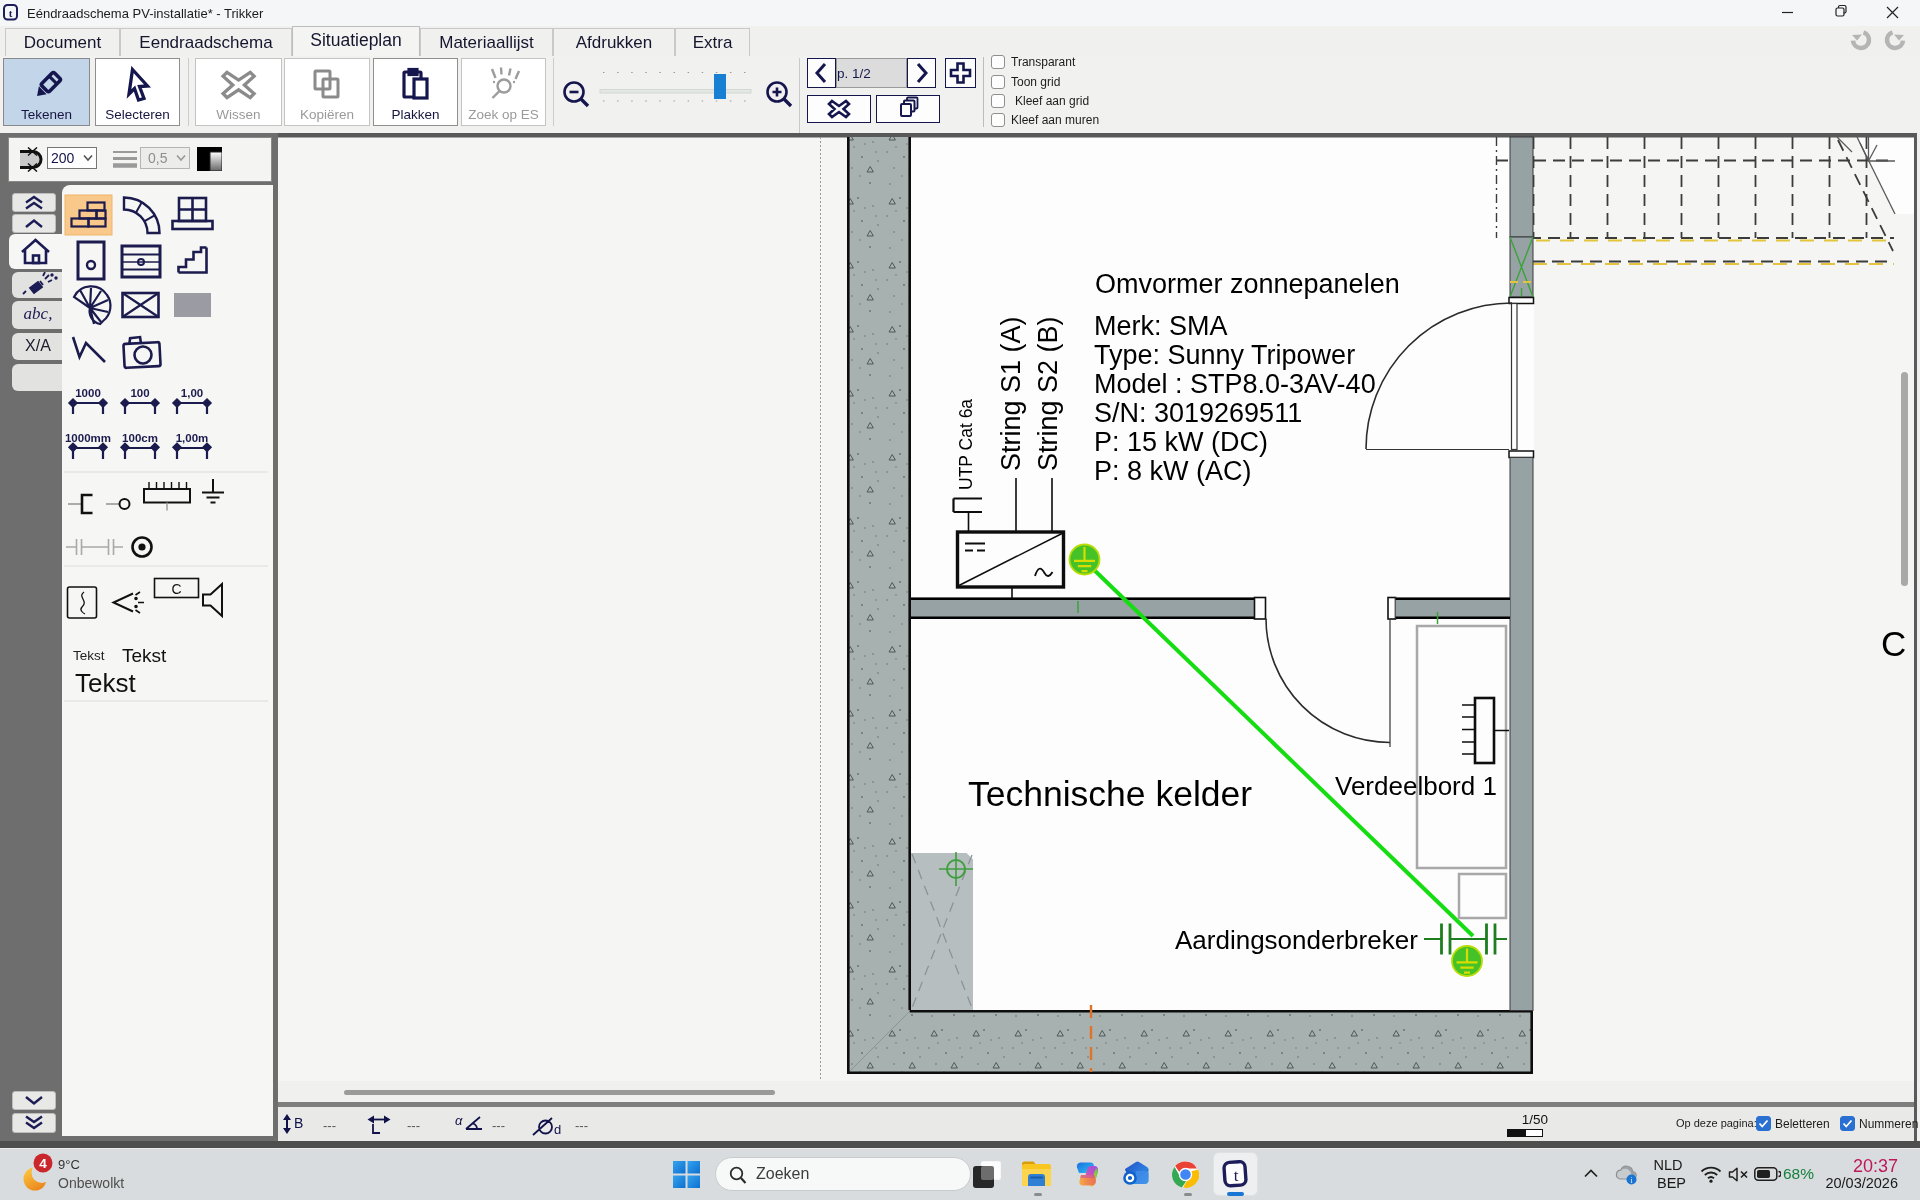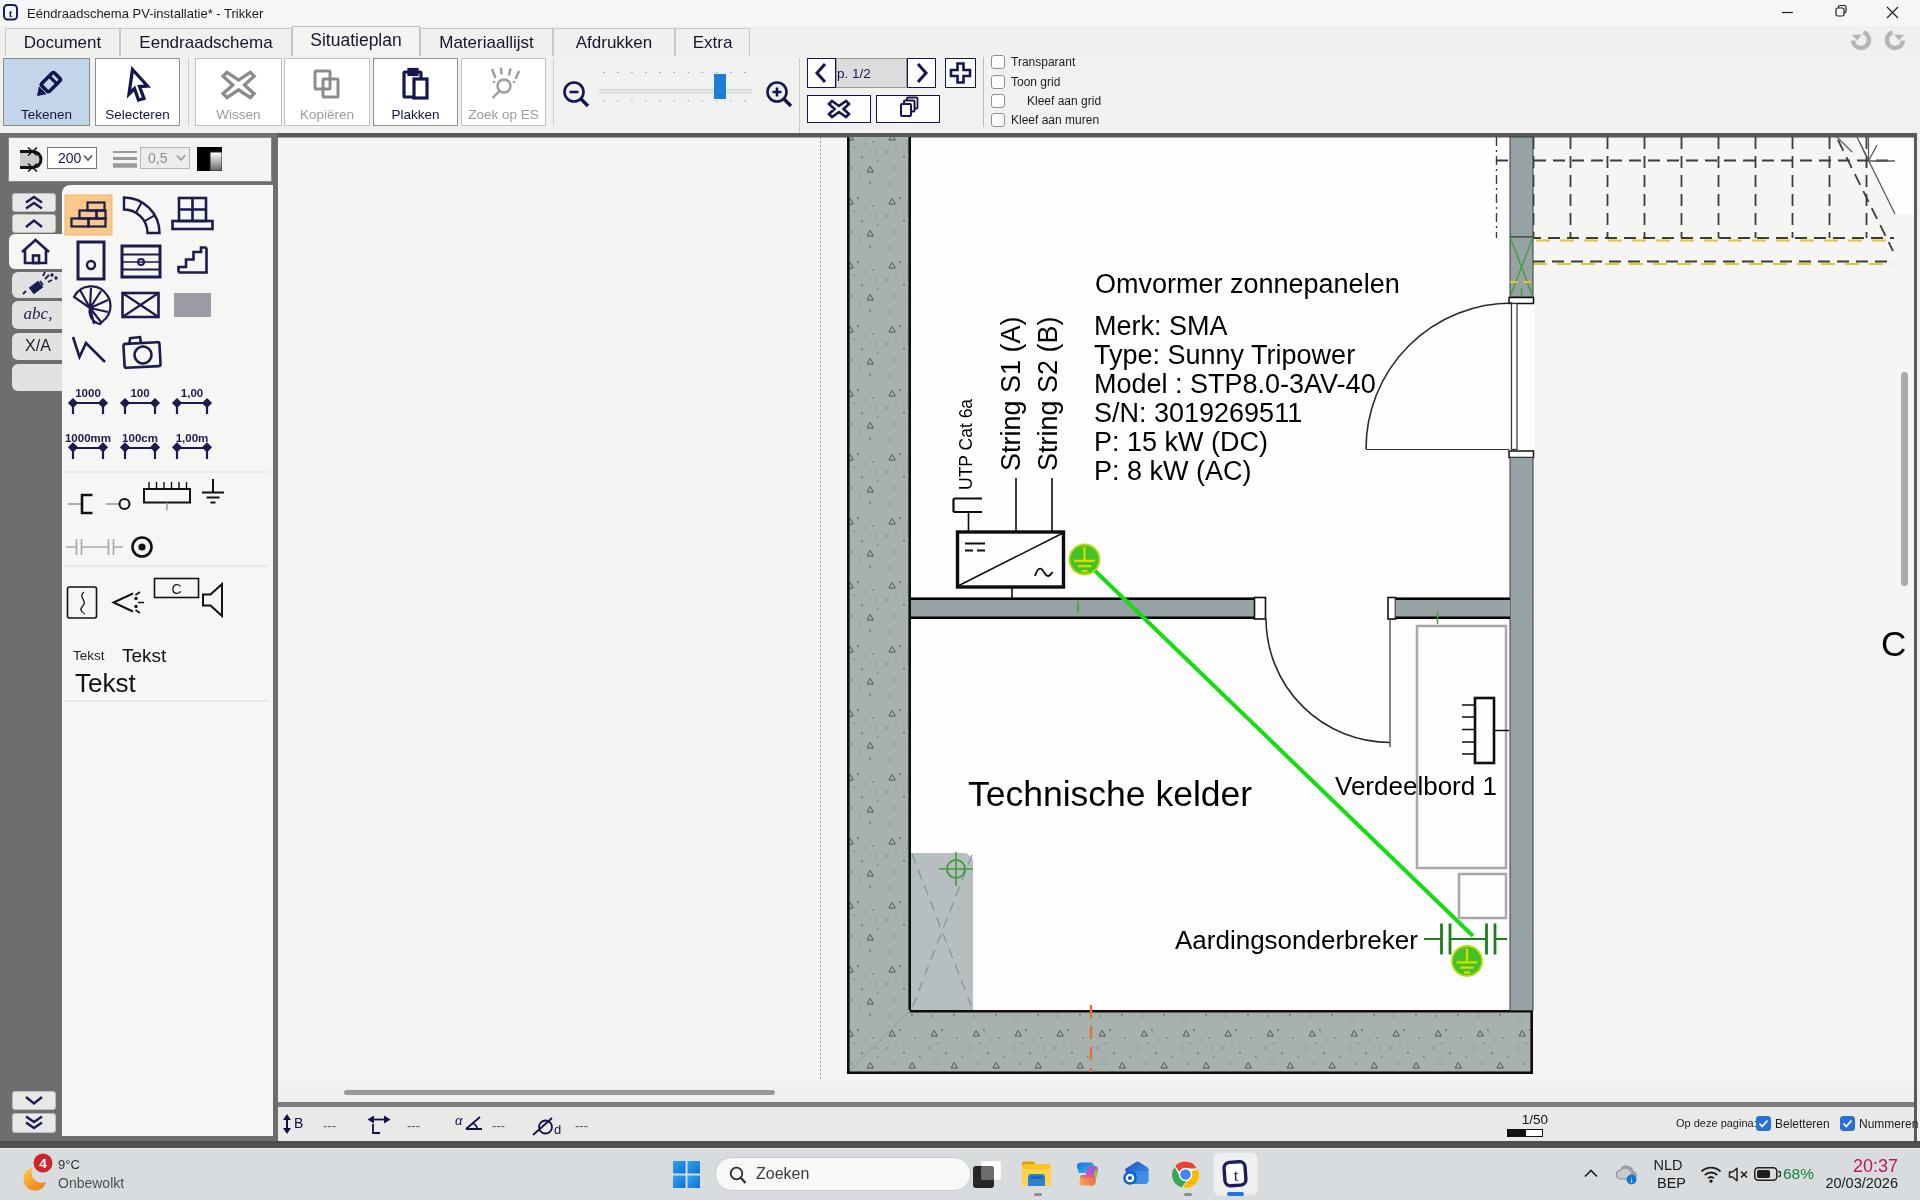--- a/index.html
+++ b/index.html
@@ -125,38 +125,38 @@
 <div class="abs" style="left:876px;top:39px;width:64px;height:28px;border:1px solid #16164e;background:#fdfdfd"><svg width="62" height="26" viewBox="0 0 62 26">
         <g fill="none" stroke="#16164e" stroke-width="2">
           <rect x="24" y="8" width="10" height="12" rx="1"></rect>
           <path d="M27 8 v-2.5 a1 1 0 0 1 1-1 h8.5 a1 1 0 0 1 1 1 v9 a1 1 0 0 1-1 1 h-2.5"></path>
           <path d="M30 4.5 v-2 a1 1 0 0 1 1-1 h8.5 a1 1 0 0 1 1 1 v9 a1 1 0 0 1-1 1 h-2.5" stroke-width="1.8"></path>
         </g>
       </svg></div>
 <div class="abs" style="left:983px;top:1px;width:1px;height:70px;background:#bdbdbd"></div>
 <div class="chkrow" style="left:991px;top:-1px;width:200px"><span class="cb"></span><span style="margin-left:20px">Transparant</span></div>
 <div class="chkrow" style="left:991px;top:19px;width:200px"><span class="cb"></span><span style="margin-left:20px">Toon grid</span></div>
-<div class="chkrow" style="left:991px;top:38px;width:200px"><span class="cb"></span><span style="margin-left:36px">Kleef aan grid</span></div>
+<div class="chkrow" style="left:991px;top:38px;width:200px"><span class="cb"></span><span style="margin-left:24px">Kleef aan grid</span></div>
 <div class="chkrow" style="left:991px;top:57px;width:200px"><span class="cb"></span><span style="margin-left:20px">Kleef aan muren</span></div>
 </div>
 <svg class="abs" style="left:1849px;top:29px" width="58" height="22" viewBox="0 0 58 22">
     <g fill="none" stroke="#b5b5b5" stroke-width="4.6">
       <path d="M14.5 3.4 a8 8 0 1 1-10.5 8.2"></path>
       <path d="M43.5 3.4 a8 8 0 1 0 10.5 8.2"></path>
     </g>
     <path d="M8 11.5 l-5-5.5 10-0.5 z" fill="#b5b5b5"></path>
     <path d="M50 11.5 l5-5.5 -10-0.5 z" fill="#b5b5b5"></path>
   </svg>
 <div class="abs" id="leftpanel">
 <div class="abs" style="left:8px;top:4px;width:264px;height:45px;background:#f4f4f3;border:1px solid #8a8a8a">
 <svg class="abs" style="left:10px;top:9px" width="28" height="25" viewBox="0 0 28 25">
         <path d="M1 4.5 h13 a8 8 0 0 1 0 16 H1" fill="#c9c9c9" stroke="#111" stroke-width="3"></path>
         <path d="M9 0.5 l9 8 M18 0.5 l-9 8 M9 16.5 l9 8 M18 16.5 l-9 8" stroke="#111" stroke-width="1.5"></path>
       </svg>
-<div class="abs" style="left:38px;top:9px;width:50px;height:22px;background:#fff;border:1px solid #767676;font-size:14px;color:#14144a;line-height:21px;padding-left:10px">200<svg class="abs" style="right:3px;top:6px" width="10" height="8" viewBox="0 0 10 8">
+<div class="abs" style="left:38px;top:9px;width:50px;height:22px;background:#fff;border:1px solid #767676;font-size:14px;color:#14144a;line-height:21px;padding-left:3px">200<svg class="abs" style="right:3px;top:6px" width="10" height="8" viewBox="0 0 10 8">
           <path d="M1 1.5 L5 6 L9 1.5" fill="none" stroke="#555" stroke-width="1.6"></path>
         </svg></div>
 <svg class="abs" style="left:103px;top:11px" width="26" height="20" viewBox="0 0 26 20">
         <line x1="1" y1="3" x2="25" y2="3" stroke="#9a9a9a" stroke-width="2"></line>
         <line x1="1" y1="9.5" x2="25" y2="9.5" stroke="#9a9a9a" stroke-width="3"></line>
         <line x1="1" y1="16.5" x2="25" y2="16.5" stroke="#9a9a9a" stroke-width="4.5"></line>
       </svg>
 <div class="abs" style="left:131px;top:9px;width:50px;height:22px;background:#ececeb;border:1px solid #b5b5b5;font-size:14px;color:#8e8e8e;line-height:21px;padding-left:7px">0,5<svg class="abs" style="right:3px;top:6px" width="10" height="8" viewBox="0 0 10 8">
           <path d="M1 1.5 L5 6 L9 1.5" fill="none" stroke="#999" stroke-width="1.6"></path>
         </svg></div>

